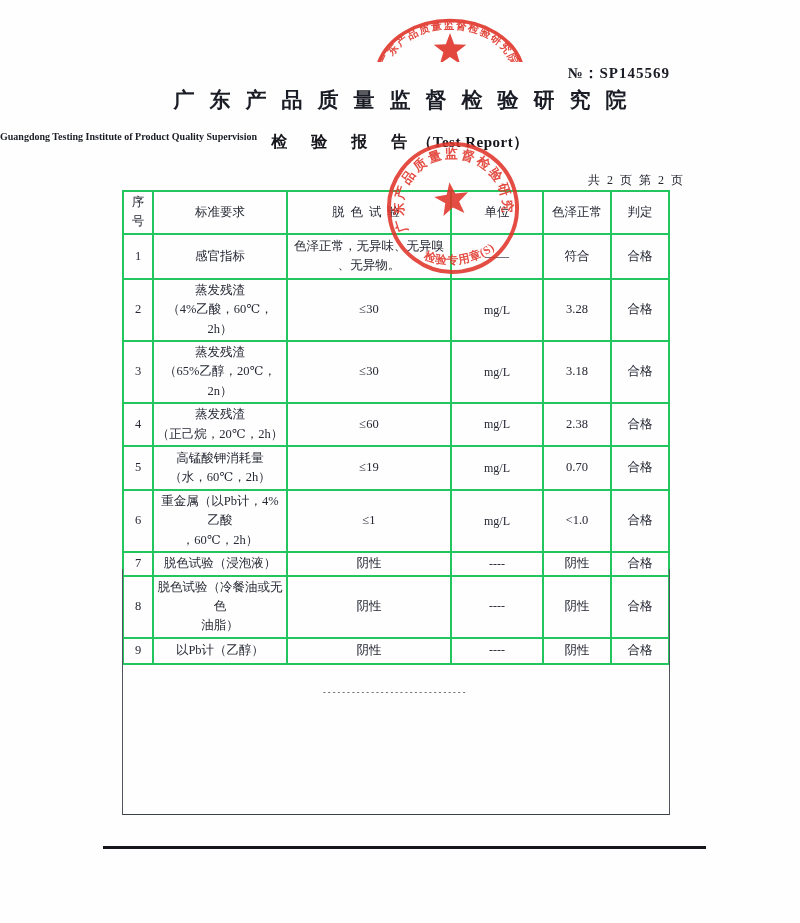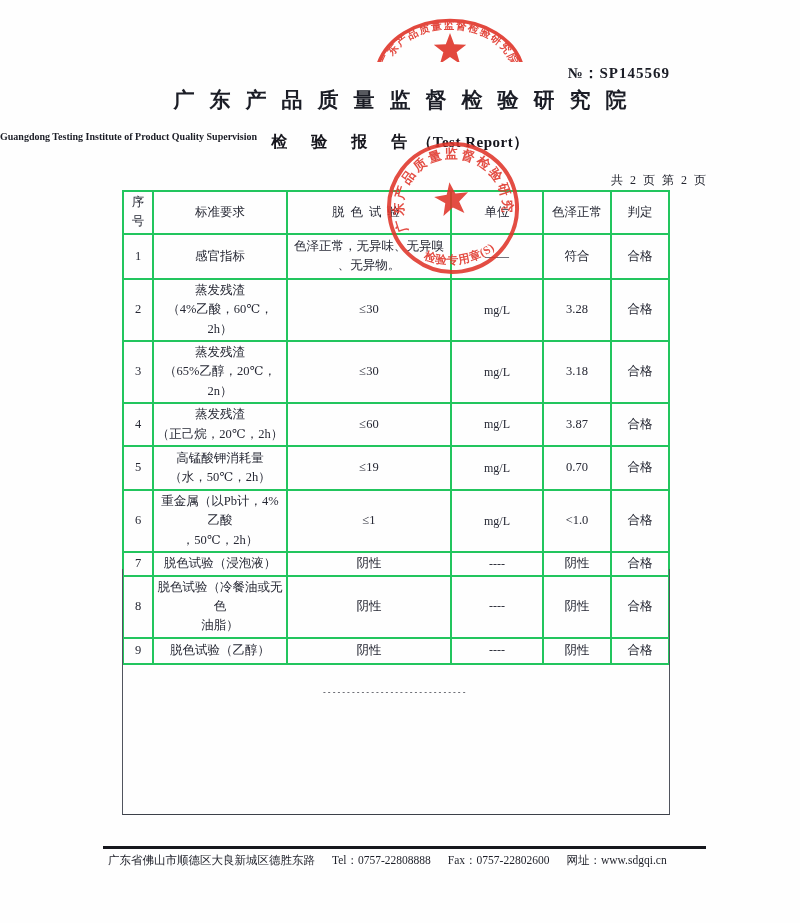--- a/index.html
+++ b/index.html
@@ -25,21 +25,21 @@
     position:absolute;top:112px;left:0;width:100%;
     text-align:left;font-size:10px;font-weight:bold;color:#1b1d26;margin-top:19px;
   }
   .report-title{
     position:absolute;top:132px;left:0;width:100%;
     text-align:center;color:#15151c;white-space:nowrap;
   }
   .report-title .cn{font-size:16px;font-weight:bold;letter-spacing:10px;}
   .report-title .en{font-size:15px;font-weight:bold;letter-spacing:0.5px;margin-top:13px;}
   .page-info{
-    position:absolute;top:172px;right:92px;
+    position:absolute;top:172px;right:115px;
     font-size:12px;color:#23252f;letter-spacing:2px;
   }
   
   .result-table{
     position:absolute;left:122px;top:190px;
     width:546px;border-collapse:collapse;table-layout:fixed;
     font-size:12.5px;color:#262834;
   }
   .result-table th,.result-table td{
     border:2px solid #22c55e;
@@ -185,36 +185,36 @@
         <td class="td-unit">mg/L</td>
         <td>3.18</td>
         <td>合格</td>
       </tr>
       <tr>
         <td>4</td>
         <td>蒸发残渣
 （正己烷，20℃，2h）</td>
         <td>≤60</td>
         <td class="td-unit">mg/L</td>
-        <td>3.87</td>
+        <td>2.38</td>
         <td>合格</td>
       </tr>
       <tr>
         <td>5</td>
         <td>高锰酸钾消耗量
-（水，50℃，2h）</td>
+（水，60℃，2h）</td>
         <td>≤19</td>
         <td class="td-unit">mg/L</td>
         <td>0.70</td>
         <td>合格</td>
       </tr>
       <tr>
         <td>6</td>
         <td>重金属（以Pb计，4%乙酸
-，50℃，2h）</td>
+，60℃，2h）</td>
         <td>≤1</td>
         <td class="td-unit">mg/L</td>
         <td>&lt;1.0</td>
         <td>合格</td>
       </tr>
       <tr>
         <td>7</td>
         <td>脱色试验（浸泡液）</td>
         <td>阴性</td>
         <td class="td-unit">----</td>
@@ -225,33 +225,27 @@
         <td>8</td>
         <td>脱色试验（冷餐油或无色
 油脂）</td>
         <td>阴性</td>
         <td class="td-unit">----</td>
         <td>阴性</td>
         <td>合格</td>
       </tr>
       <tr>
         <td>9</td>
-        <td>脱色试验（乙醇）</td>
+        <td>以Pb计（乙醇）</td>
         <td>阴性</td>
         <td class="td-unit">----</td>
         <td>阴性</td>
         <td>合格</td>
       </tr>
     </tbody>
   </table>
 
   <div class="empty-box"></div>
   <div class="divider-dashes">------------------------------</div>
 
   <div class="footer-rule"></div>
-  <div class="footer">
-    <span>广东省佛山市顺德区大良新城区德胜东路</span>
-    <span>Tel：0757-22808888</span>
-    <span>Fax：0757-22802600</span>
-    <span>网址：www.sdgqi.cn</span>
-  </div>
 
 </div>
 
 </body></html>

